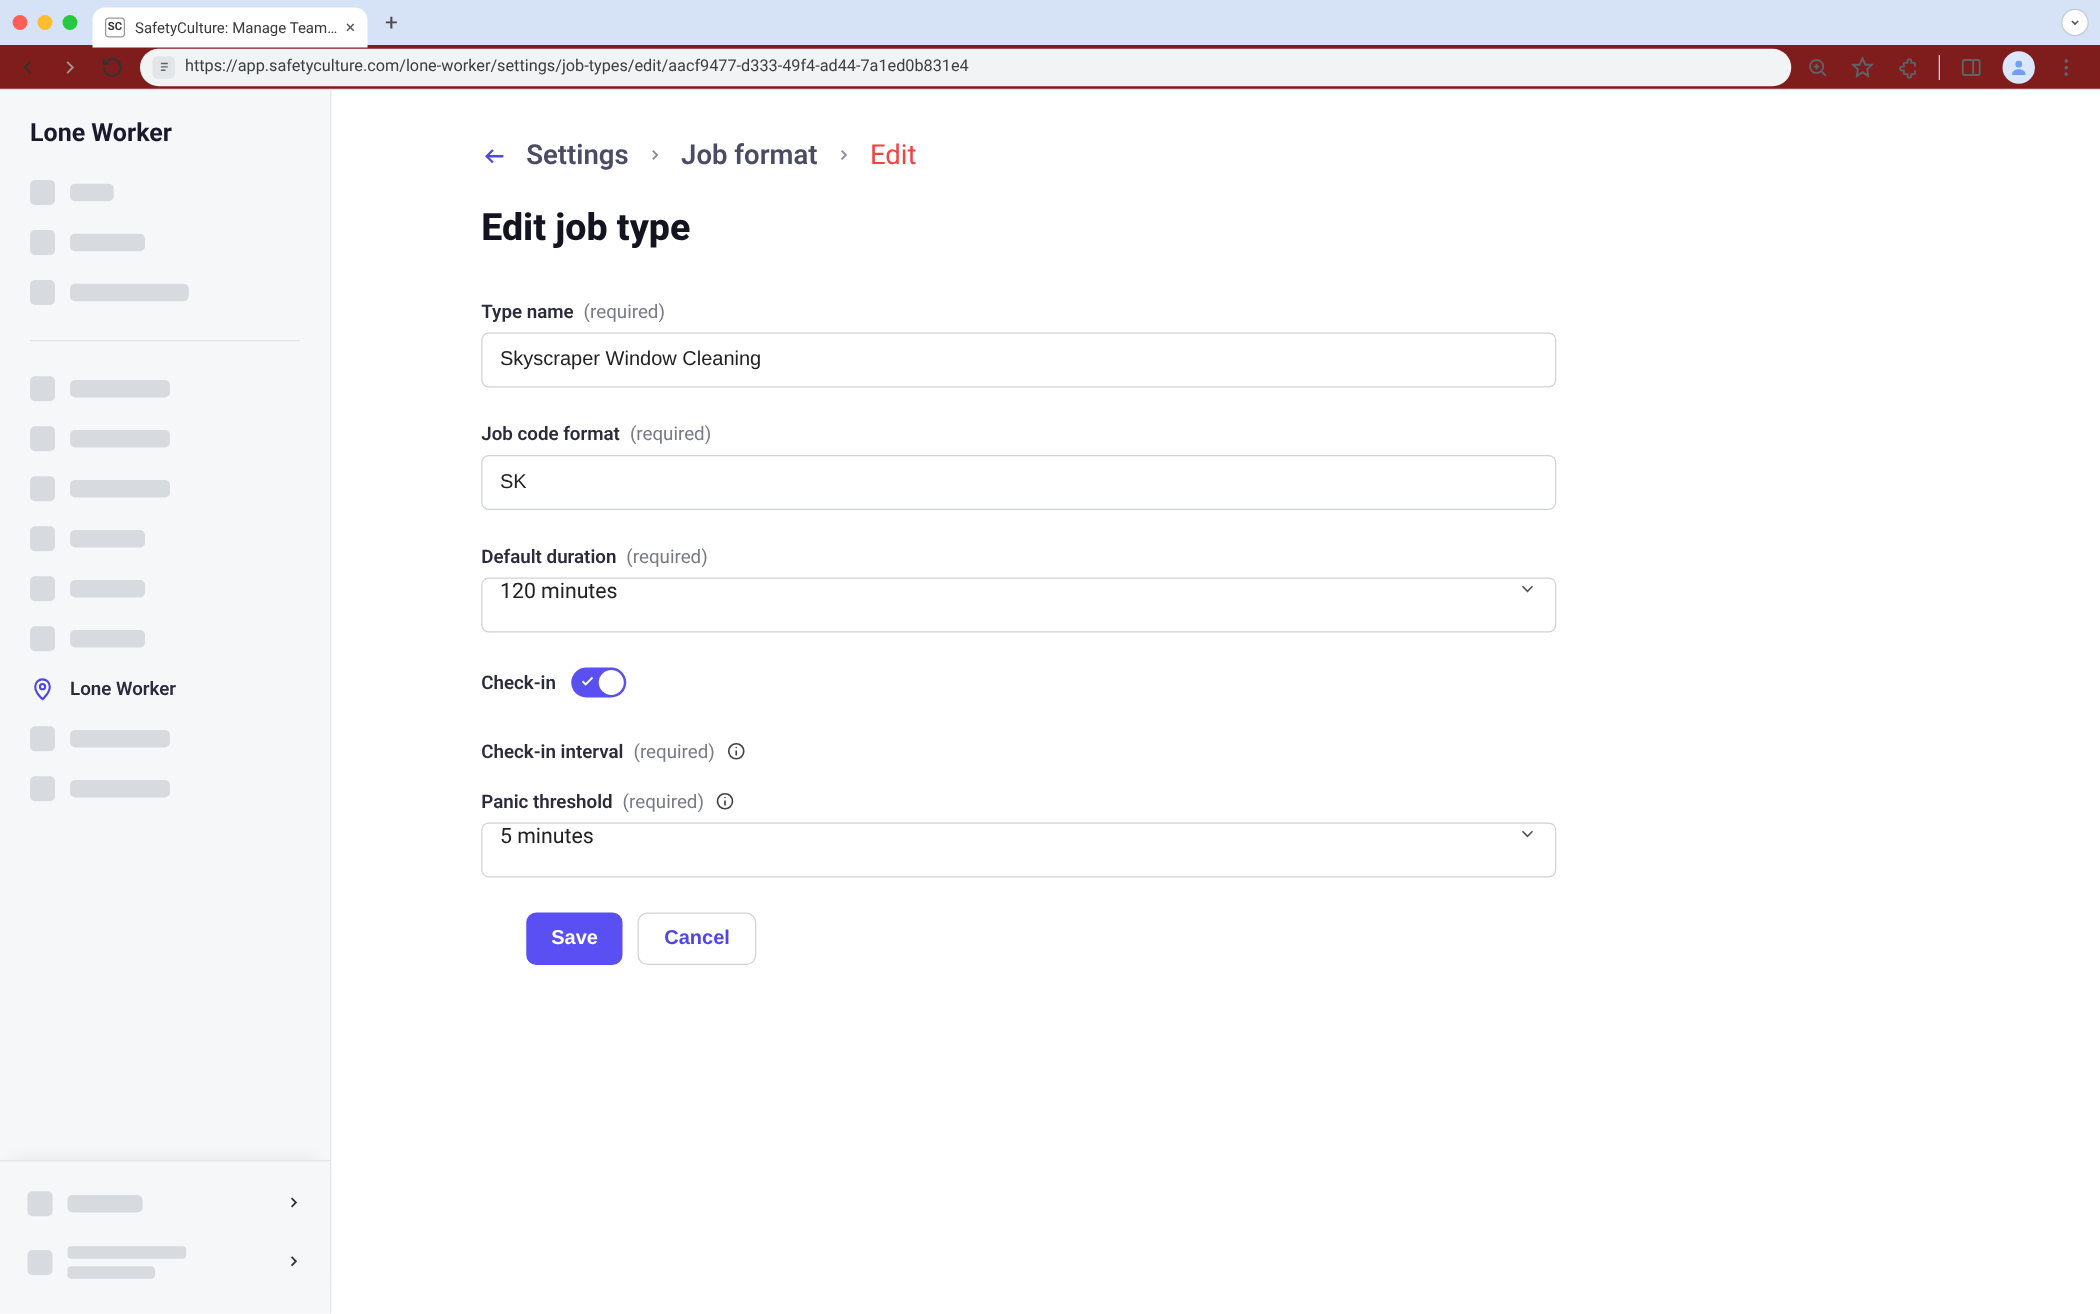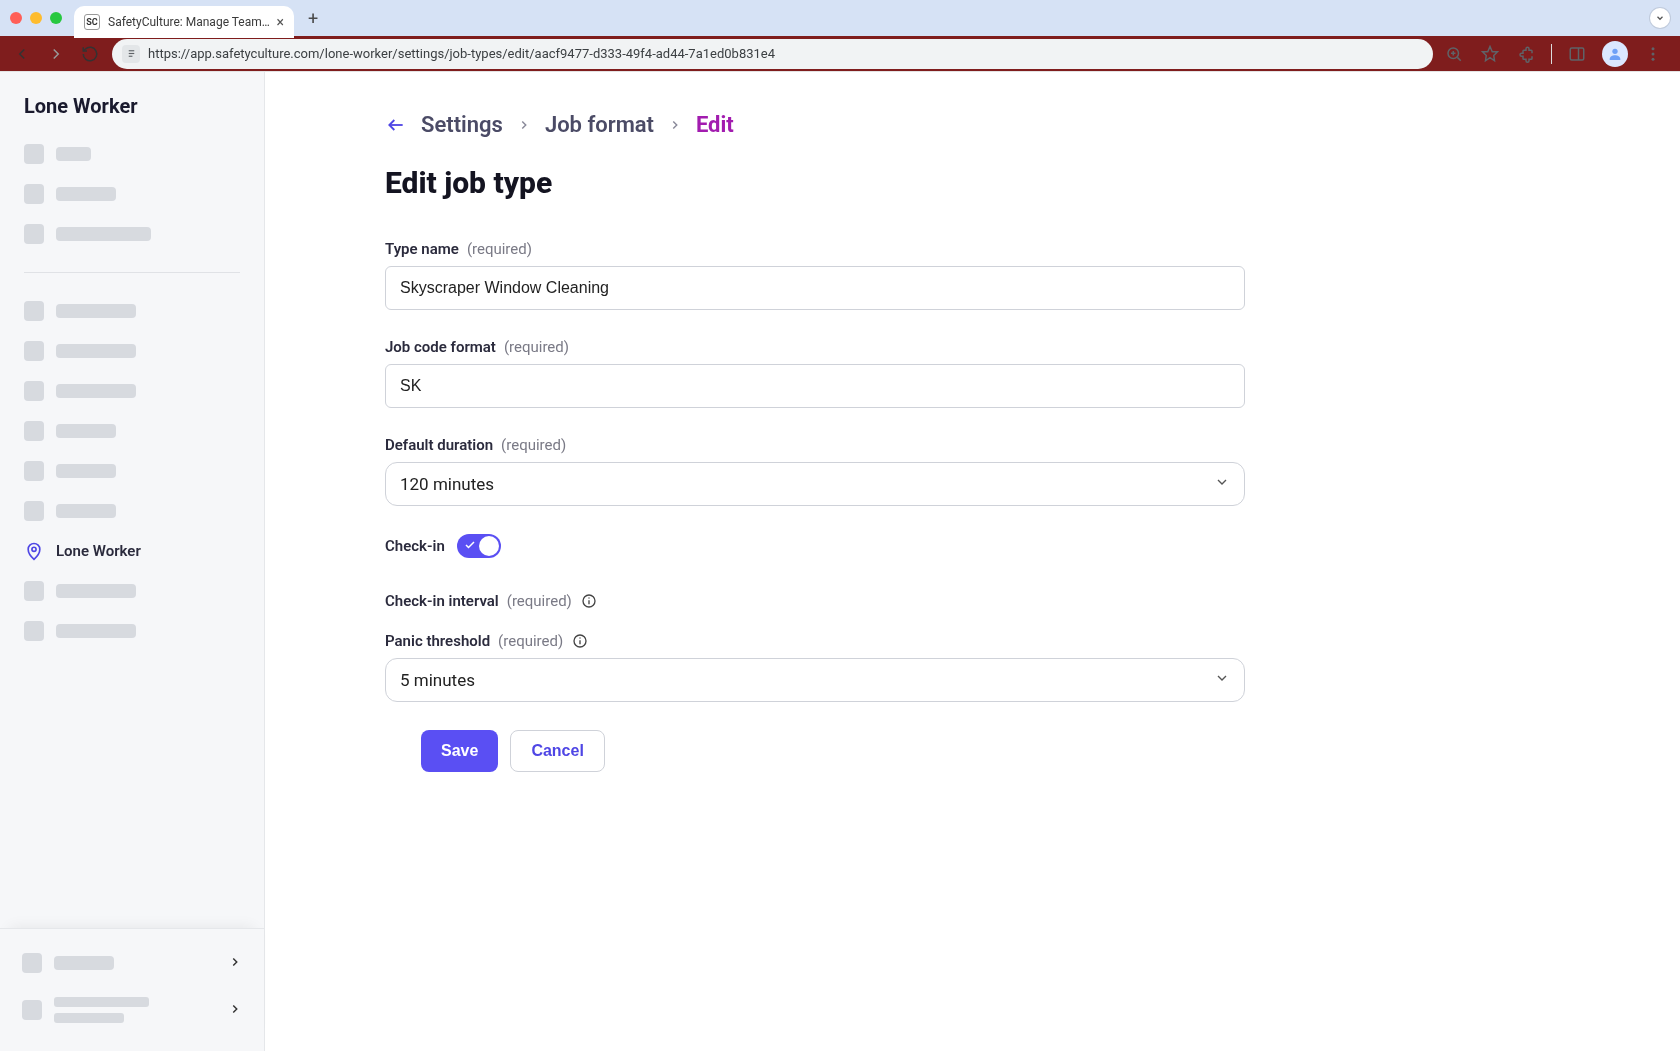--- a/index.html
+++ b/index.html
@@ -92,35 +92,35 @@
   .sb-row { display:flex; align-items:center; gap:12px; padding:12px 4px; }
   .chev { margin-left:auto; color:#4a4a4a; }
   .stack2 { display:flex; flex-direction:column; gap:6px; }
   .skel-text-sm { height:10px; background:#d7dadf; border-radius:3px; }
 
   .main { flex:1; background:#fff; padding: 40px 0 0 120px; }
   .content { width: 860px; }
   .breadcrumb { display:flex; align-items:center; gap:14px; font-size:22px; color:#4a4a68; margin-bottom:28px; }
   .breadcrumb .back { color:#4f46e5; display:flex; align-items:center; justify-content:center; width:22px; }
   .breadcrumb .crumb { font-weight:600; color:#4b4b66; }
-  .breadcrumb .crumb.current { color:#a21caf; font-weight:700; }
+  .breadcrumb .crumb.current { color:#ef4444; font-weight:400; }
   .breadcrumb .sep svg { width:14px; height:14px; }
   .h1 { font-size:30px; font-weight:800; color:#141421; margin-bottom:40px; }
 
   .form-group { margin-bottom:28px; }
   .label-row { display:flex; align-items:center; gap:8px; margin-bottom:8px; }
   .label { font-size:15px; font-weight:600; color:#2b2b3d; }
   .req { font-size:15px; color:#7a7a86; }
   .info { width:18px; height:18px; display:flex; align-items:center; justify-content:center; color:#555; }
   .input, .select {
     width:100%; height:44px; border:1px solid #cfd2d9; border-radius:6px;
     padding:0 14px; font-size:16px; color:#222; background:#fff;
-    display:flex; align-items:center;
-  }
-  .select { justify-content:space-between; cursor:pointer;border-radius:12px; }
+    display:flex; 
+  }
+  .select { justify-content:space-between; cursor:pointer; }
   .select .val { font-size:17px; color:#222; }
   .select .chev-down svg { width:16px; height:16px; }
   .input input { border:none; outline:none; width:100%; font-size:16px; color:#222; background:transparent; }
 
   .toggle-row { display:flex; align-items:center; gap:12px; margin-bottom:34px;text-align:center; }
   .toggle {
     width:44px; height:24px; border-radius:14px; background:#5a4ff3; position:relative; cursor:pointer;
   }
   .toggle .knob {
     position:absolute; right:2px; top:2px; width:20px; height:20px; background:#fff; border-radius:50%;

